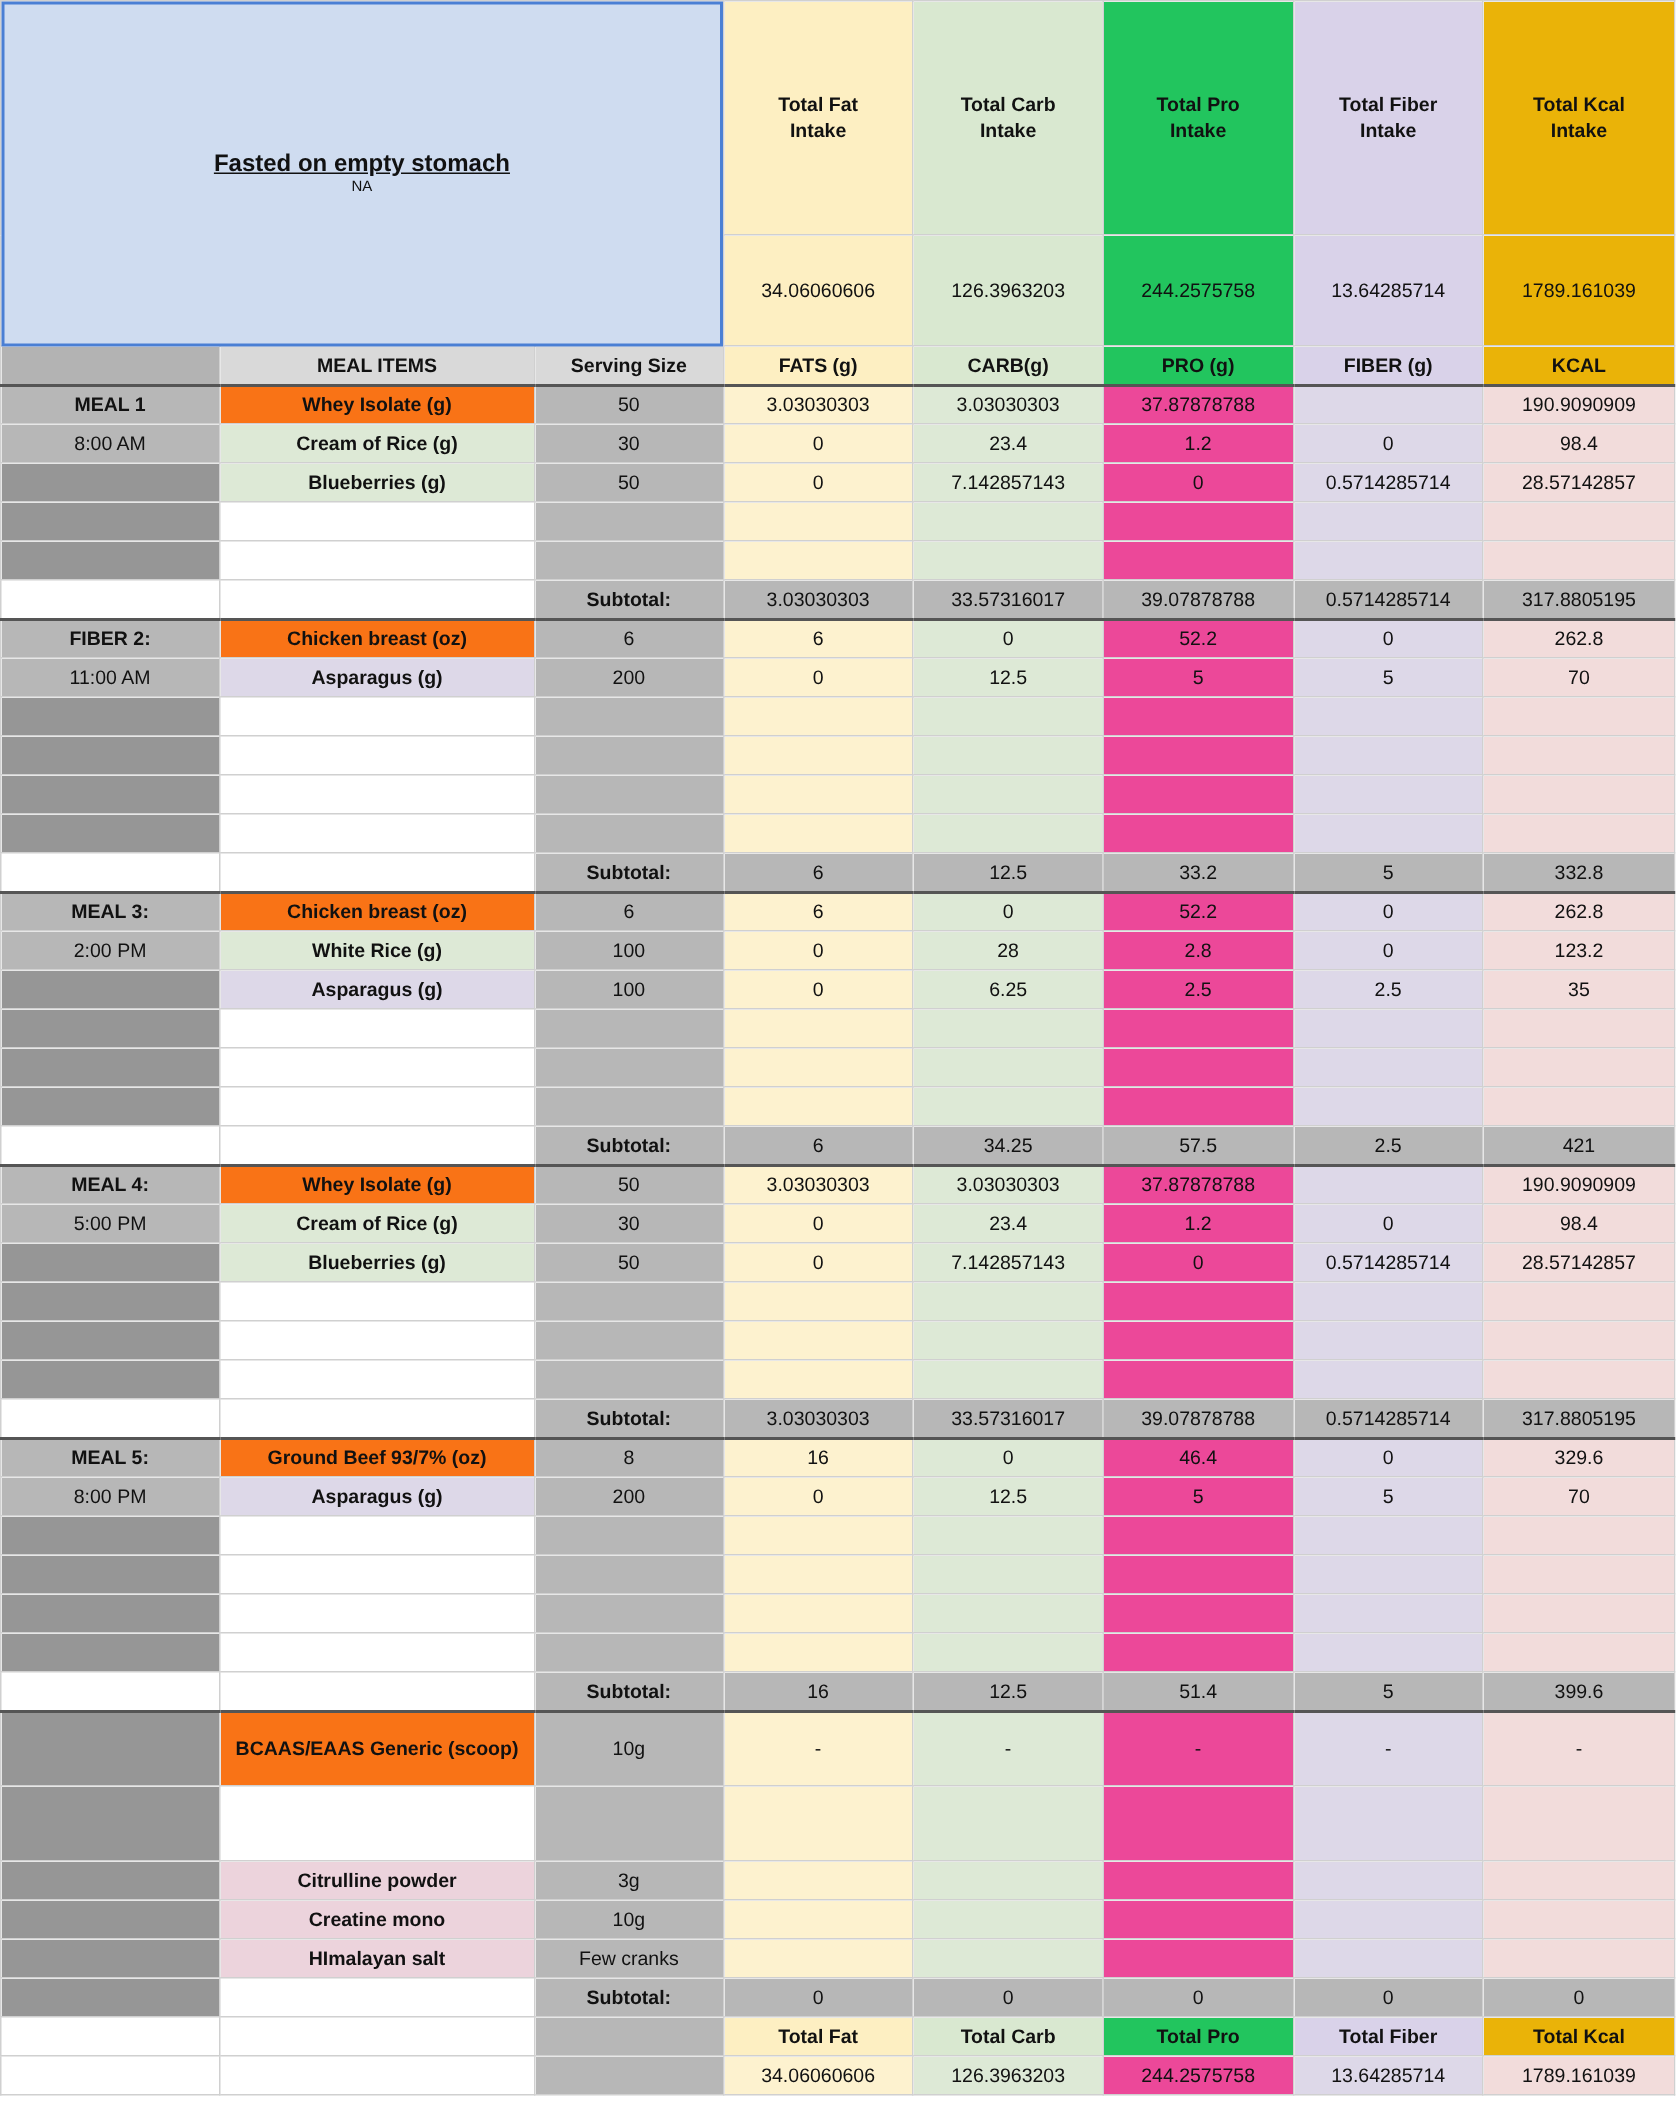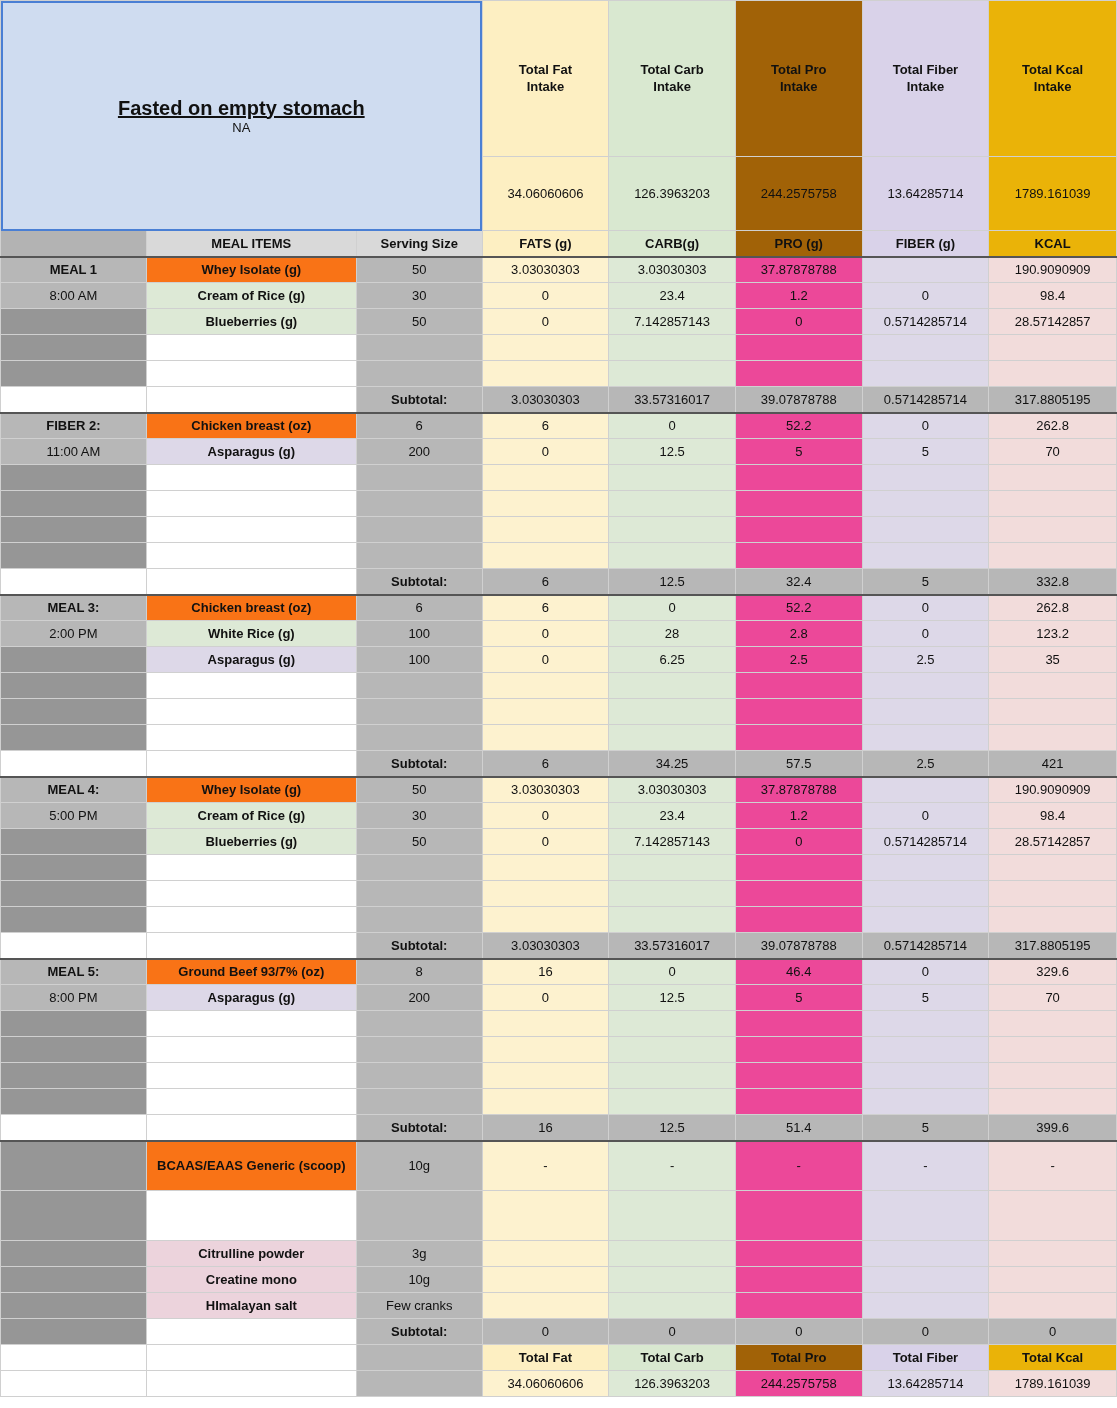--- a/index.html
+++ b/index.html
@@ -40,43 +40,43 @@
   .f-grey-med  { background: #b7b7b7; }
   .f-grey-lt   { background: #d9d9d9; }
   .f-white     { background: #ffffff; }
   .f-fat       { background: #fdf2cf; }
   .f-carb      { background: #dde9d6; }
   .f-pro       { background: #ec4899; }
   .f-fib       { background: #ddd8e8; }
   .f-kcal      { background: #f2dcdb; }
   .f-fat-h     { background: #fdefc2; margin-left: 32px; }
   .f-carb-h    { background: #d9e8d0; }
-  .f-pro-h     { background: #a16207; }
+  .f-pro-h     { background: #22c55e; }
   .f-fib-h     { background: #d9d2e9; }
   .f-kcal-h    { background: #eab308; margin-left: 24px; }
   .f-food-blue { background: #f97316; }
   .f-food-green{ background: #dde9d6; }
   .f-food-purple{ background: #ddd8e8; }
   .f-food-pink { background: #ecd3dc; }
 
   .thick-top { border-top: 2px solid #555 !important; }
   .lblue-cell { background: #cfdcf0; }
 
   .top-left-block {
     text-align: center;
     vertical-align: bottom;
     padding-bottom: 14px;
   }
   .top-left-block .title {
     font-weight: bold;
     text-decoration: underline;
-    font-size: 20px;
+    font-size: 16px;
   }
   .top-left-block .sub {
-    font-size: 13px;
+    font-size: 10px;
   }
   .hdr-lbl {
     font-weight: bold;
     text-align: center;
     vertical-align: bottom;
     padding-bottom: 6px;
     line-height: 1.25;
     font-size: 13px;
   }
   .hdr-val {
@@ -267,21 +267,21 @@
         <td class="f-pro ctr"></td>
         <td class="f-fib ctr"></td>
         <td class="f-kcal ctr"></td>
       </tr>
       <tr>
         <td class="f-white ctr"></td>
         <td class="f-white ctr"></td>
         <td class="f-grey-med ctr b">Subtotal:</td>
         <td class="f-grey-med ctr">6</td>
         <td class="f-grey-med ctr">12.5</td>
-        <td class="f-grey-med ctr">32.4</td>
+        <td class="f-grey-med ctr">33.2</td>
         <td class="f-grey-med ctr">5</td>
         <td class="f-grey-med ctr">332.8</td>
       </tr>
       <tr>
         <td class="f-grey-med ctr b thick-top">MEAL 3:</td>
         <td class="f-food-blue ctr b thick-top">Chicken breast (oz)</td>
         <td class="f-grey-med ctr thick-top">6</td>
         <td class="f-fat ctr thick-top">6</td>
         <td class="f-carb ctr thick-top">0</td>
         <td class="f-pro ctr thick-top">52.2</td>

